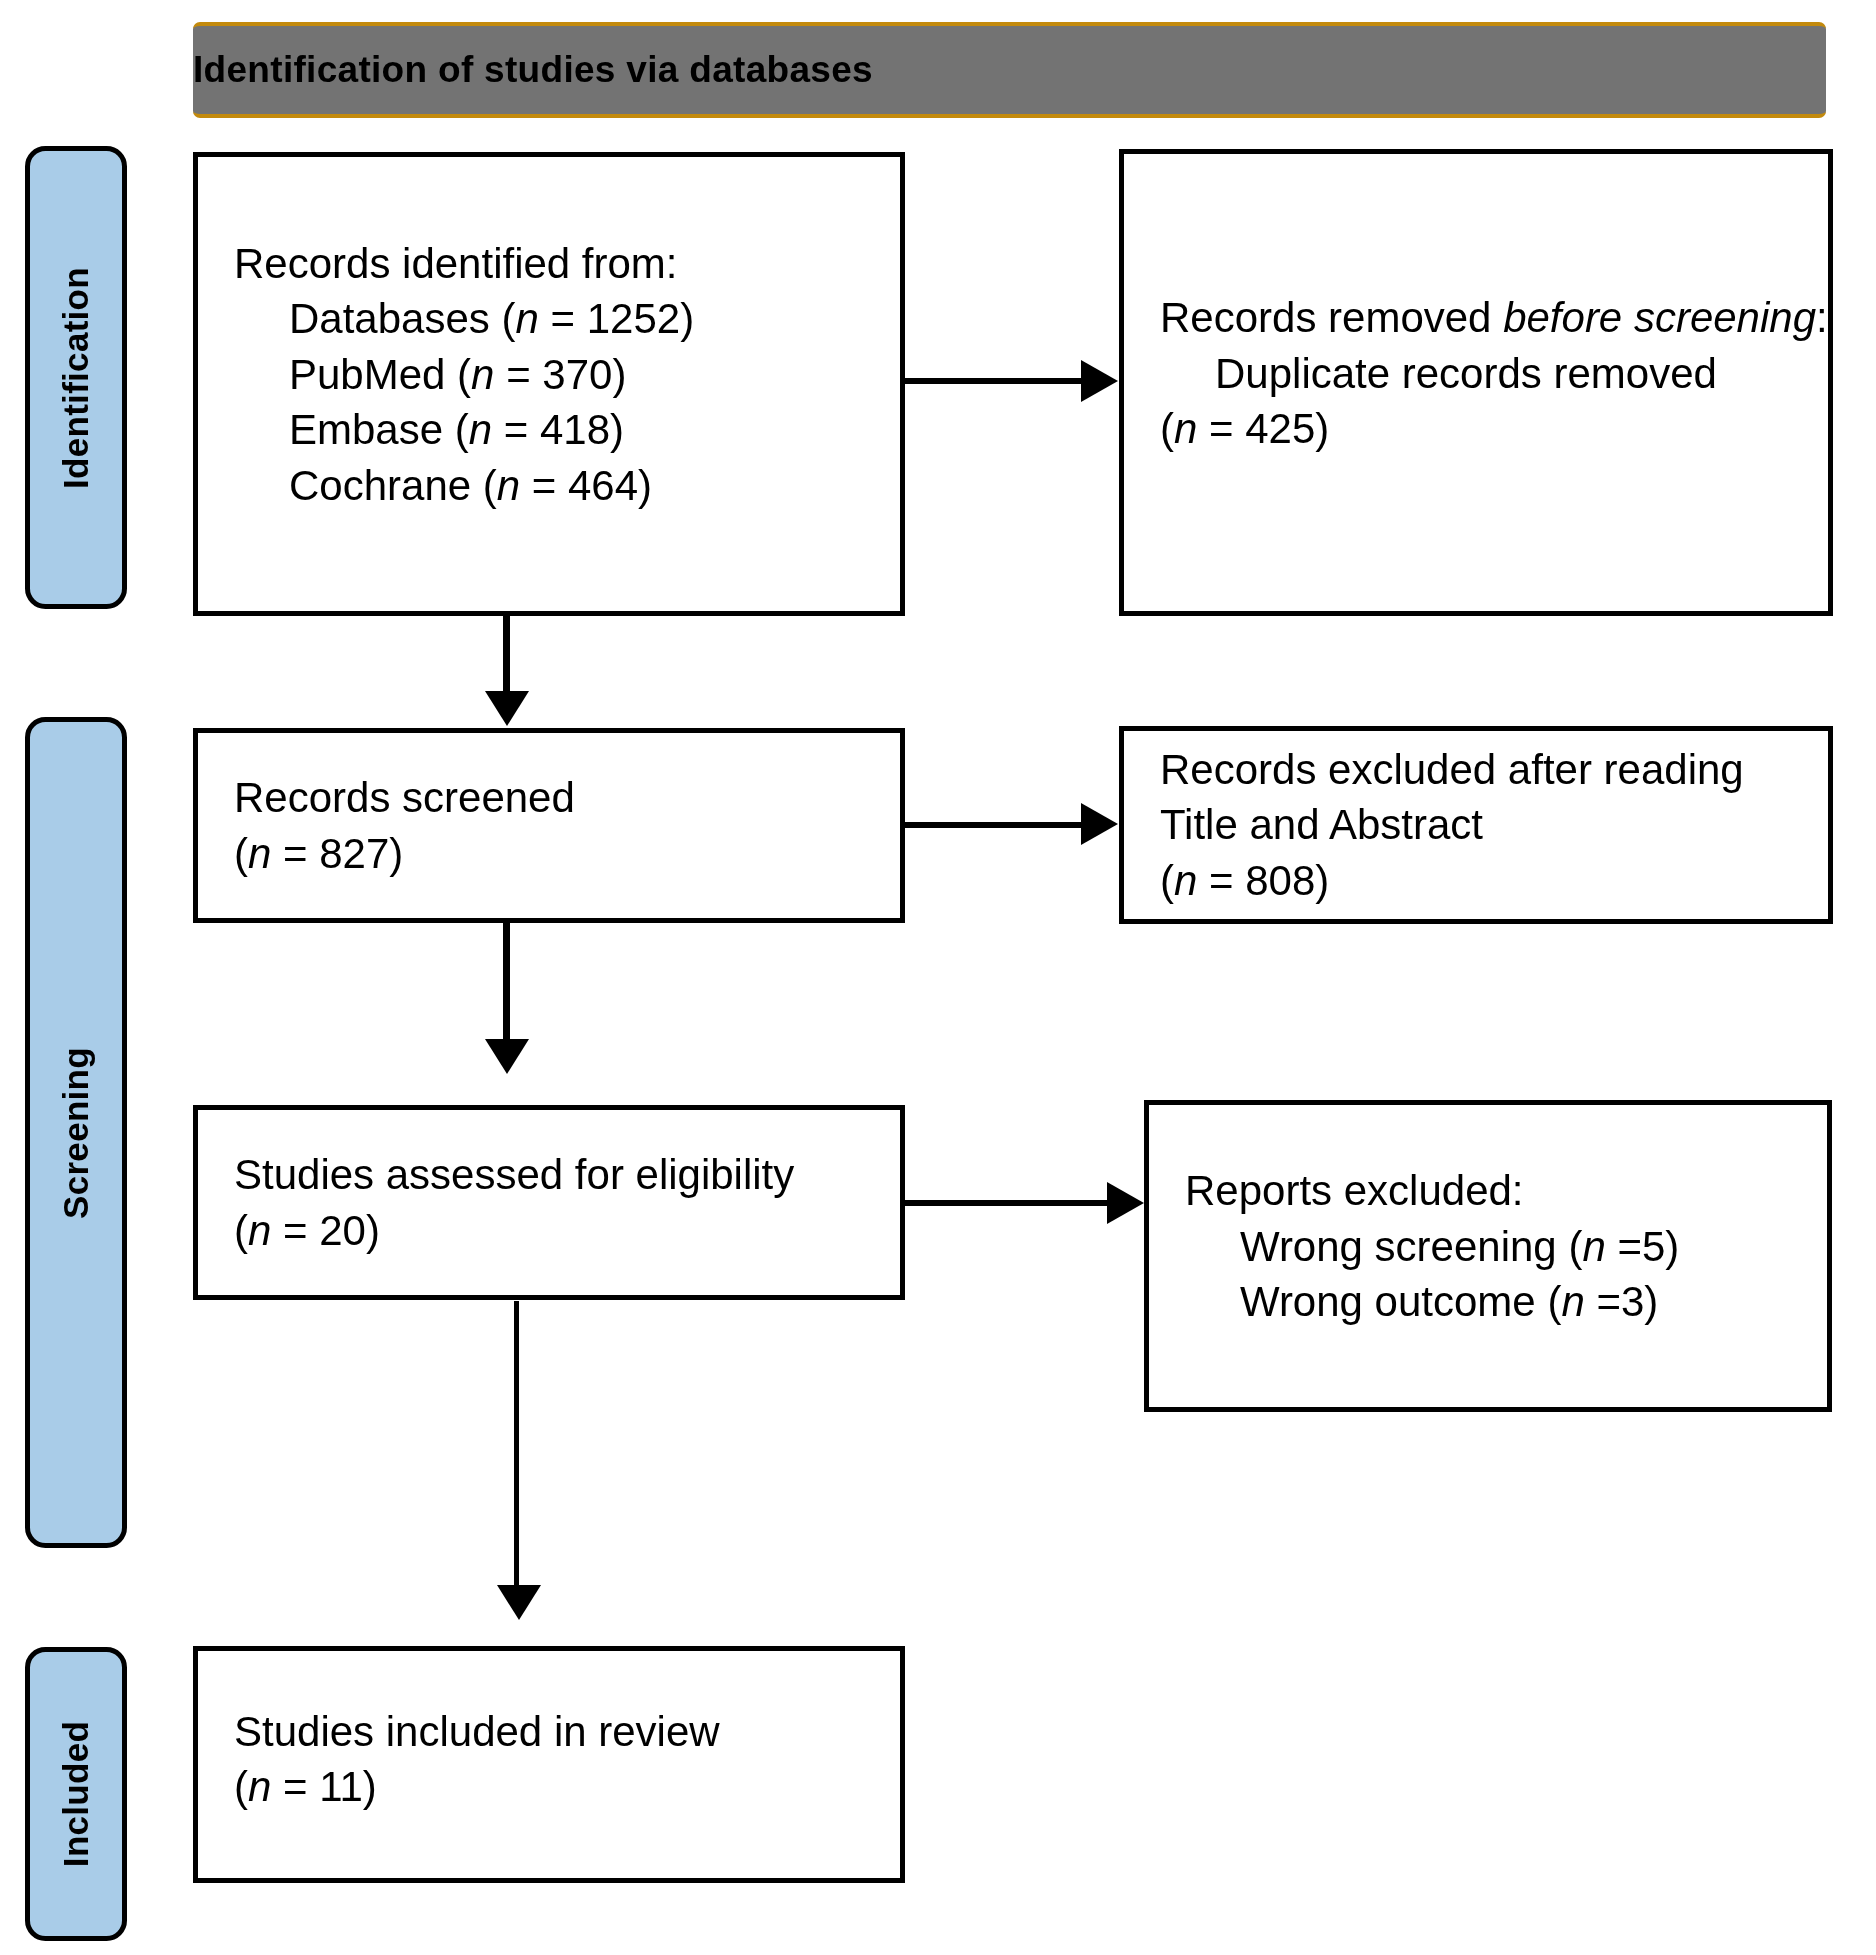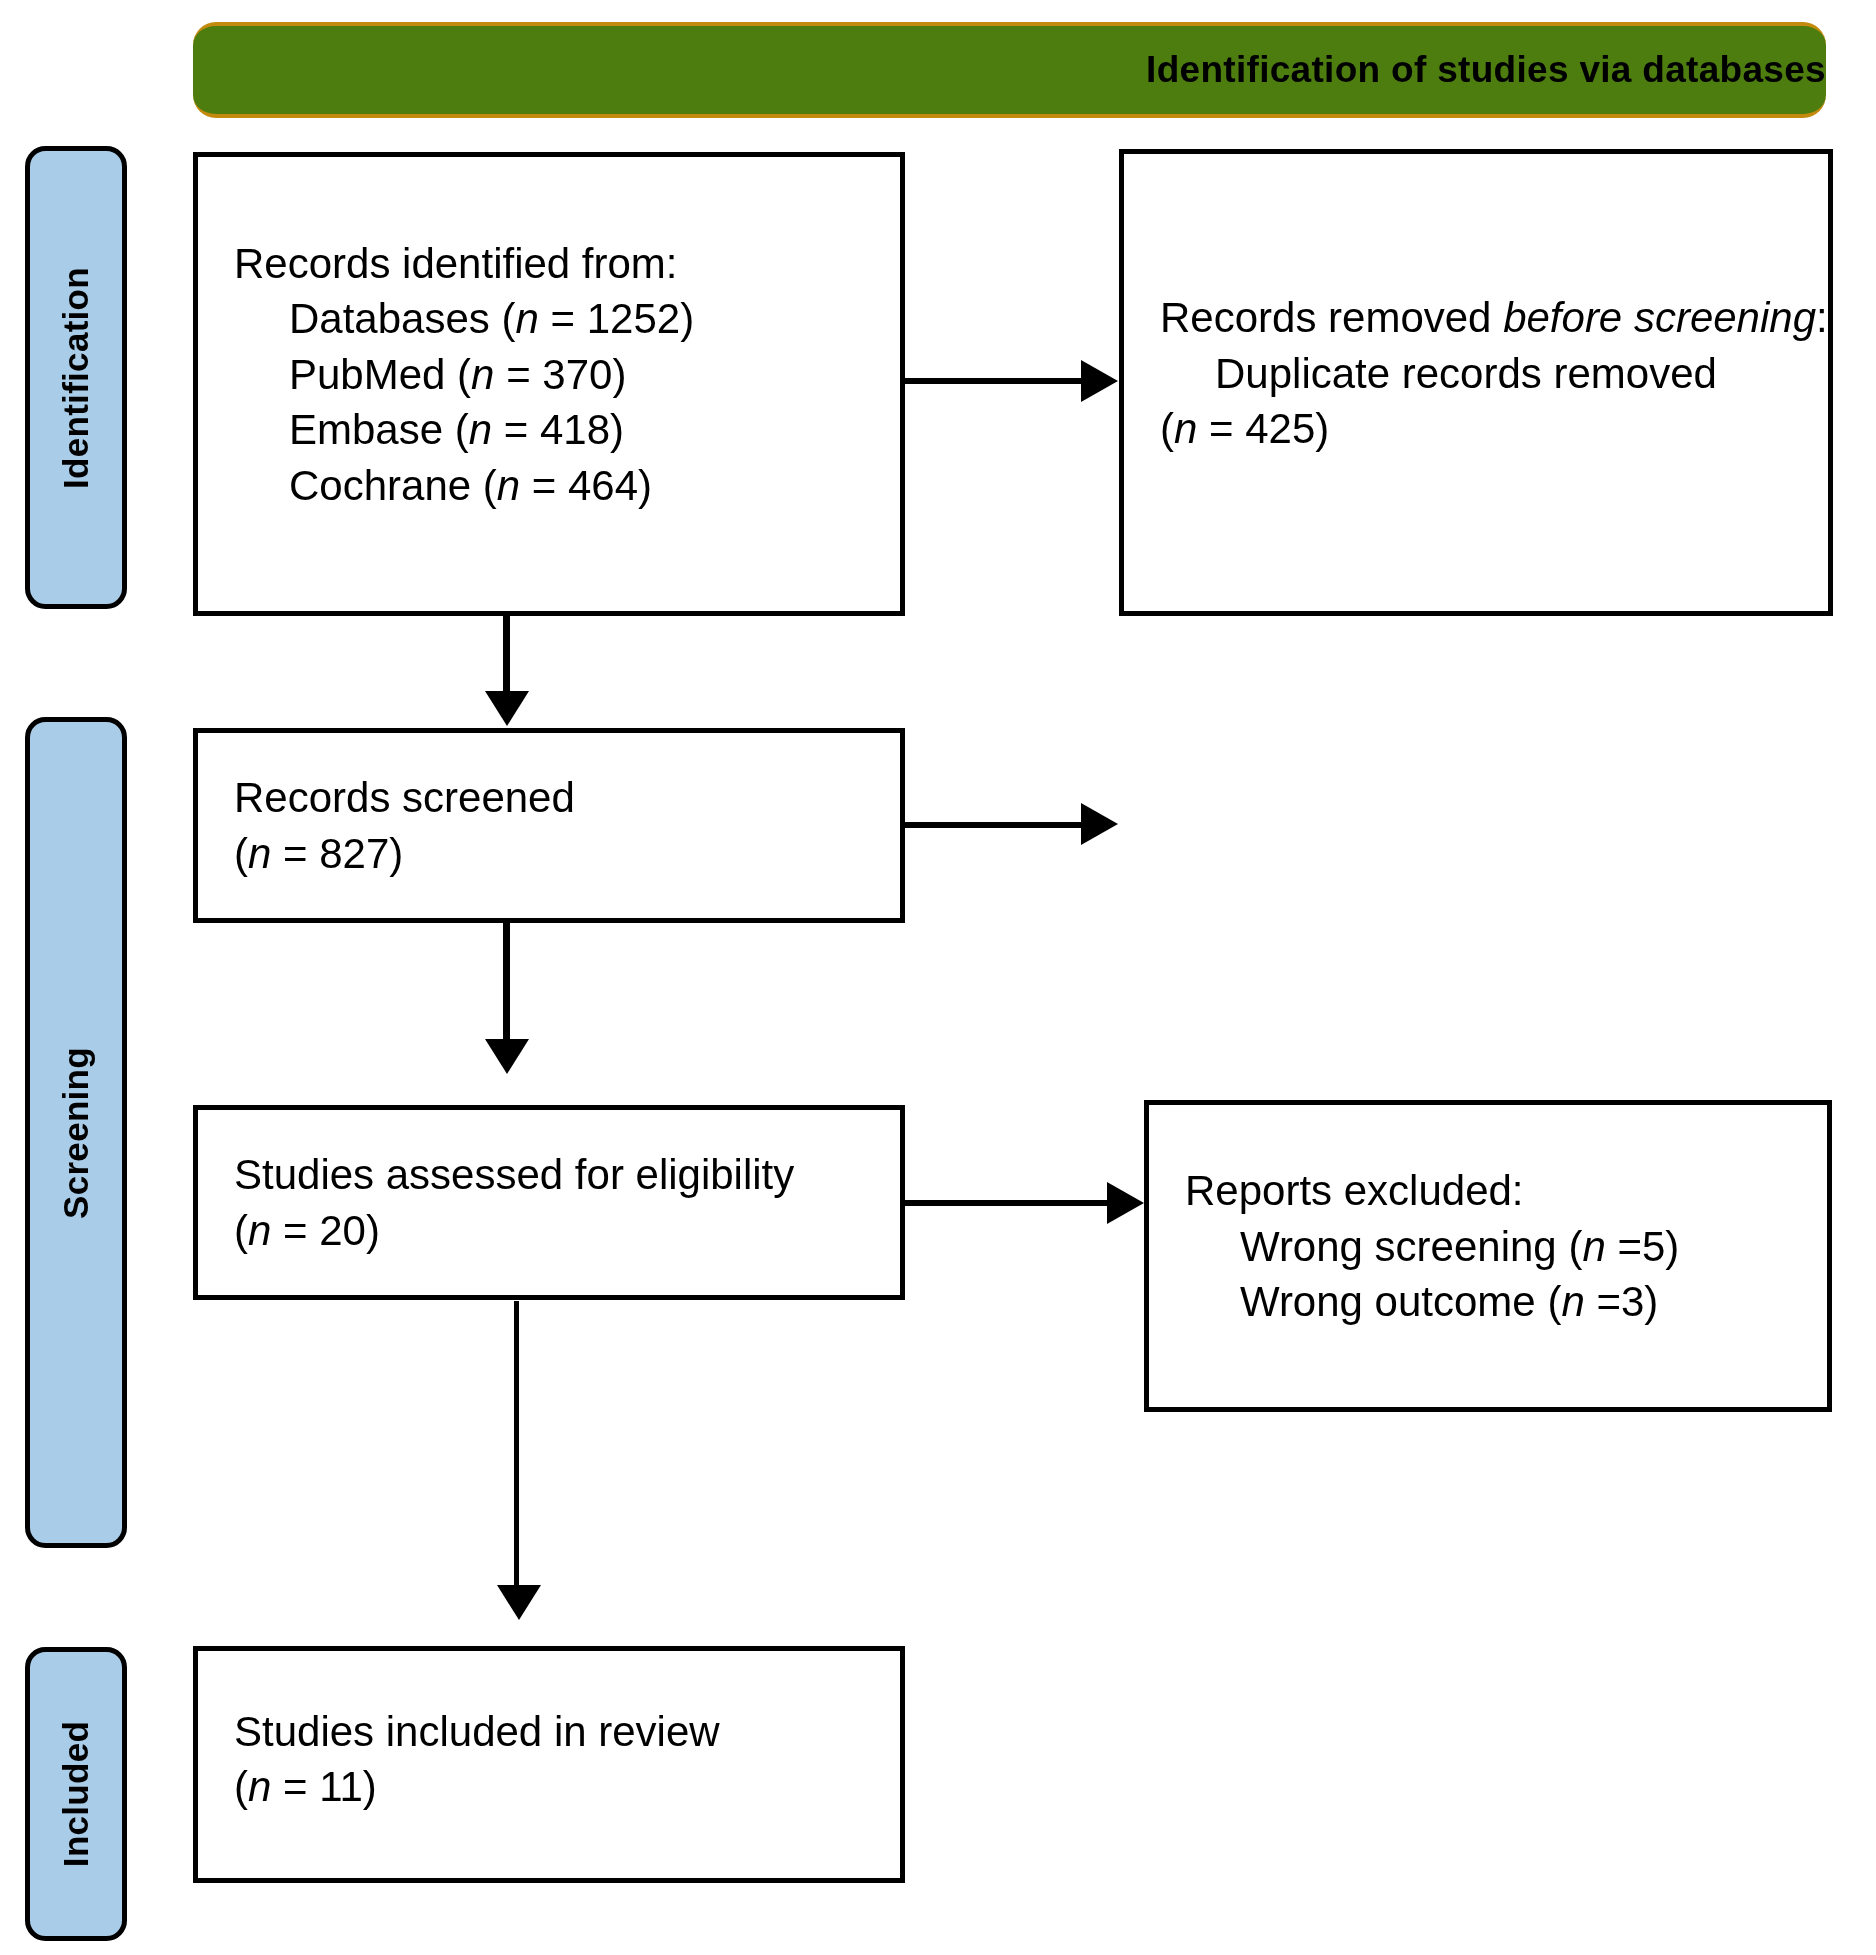--- a/index.html
+++ b/index.html
@@ -19,28 +19,28 @@
     overflow: hidden;
   }
 
   
   .header-banner {
     position: absolute;
     left: 193px;
     top: 21.6px;
     width: 1633px;
     height: 96px;
-    background: #4d7c0f;
-    border-radius: 23px;
+    background: #737373;
+    border-radius: 7px;
     border-top: 4.2px solid #C38A0D;
     border-bottom: 4.2px solid #C38A0D;
     box-sizing: border-box;
     display: flex;
     align-items: center;
-    justify-content: flex-end;
+    justify-content: flex-start;
   }
   .header-banner-title {
     font-size: 37px;
     font-weight: bold;
     color: #000000;
     letter-spacing: 0.3px;
     text-align: center;
   }
 
   
@@ -177,20 +177,25 @@
     <div class="flow-box-text"><span>Records removed </span><span class="ital">before screening</span><span>:</span>
 <span class="indent"></span><span>Duplicate records removed</span>
 <span>(</span><span class="ital">n</span> <span>=</span> <span>425</span><span>)</span></div>
   </div>
 
   <div class="flow-box box-screened">
     <div class="flow-box-text"><span>Records screened</span>
 <span>(</span><span class="ital">n</span> <span>=</span> <span>827</span><span>)</span></div>
   </div>
 
+  <div class="flow-box box-excluded-ta">
+    <div class="flow-box-text"><span>Records excluded after reading</span>
+<span>Title and Abstract</span>
+<span>(</span><span class="ital">n</span> <span>=</span> <span>808</span><span>)</span></div>
+  </div>
 
   <div class="flow-box box-eligibility">
     <div class="flow-box-text"><span>Studies assessed for eligibility</span>
 <span>(</span><span class="ital">n</span> <span>=</span> <span>20</span><span>)</span></div>
   </div>
 
   <div class="flow-box box-reports-excl">
     <div class="flow-box-text"><span>Reports excluded:</span>
 <span class="indent"></span><span>Wrong screening</span> <span>(</span><span class="ital">n</span> <span>=</span><span>5</span><span>)</span>
 <span class="indent"></span><span>Wrong outcome</span> <span>(</span><span class="ital">n</span> <span>=</span><span>3</span><span>)</span></div>

